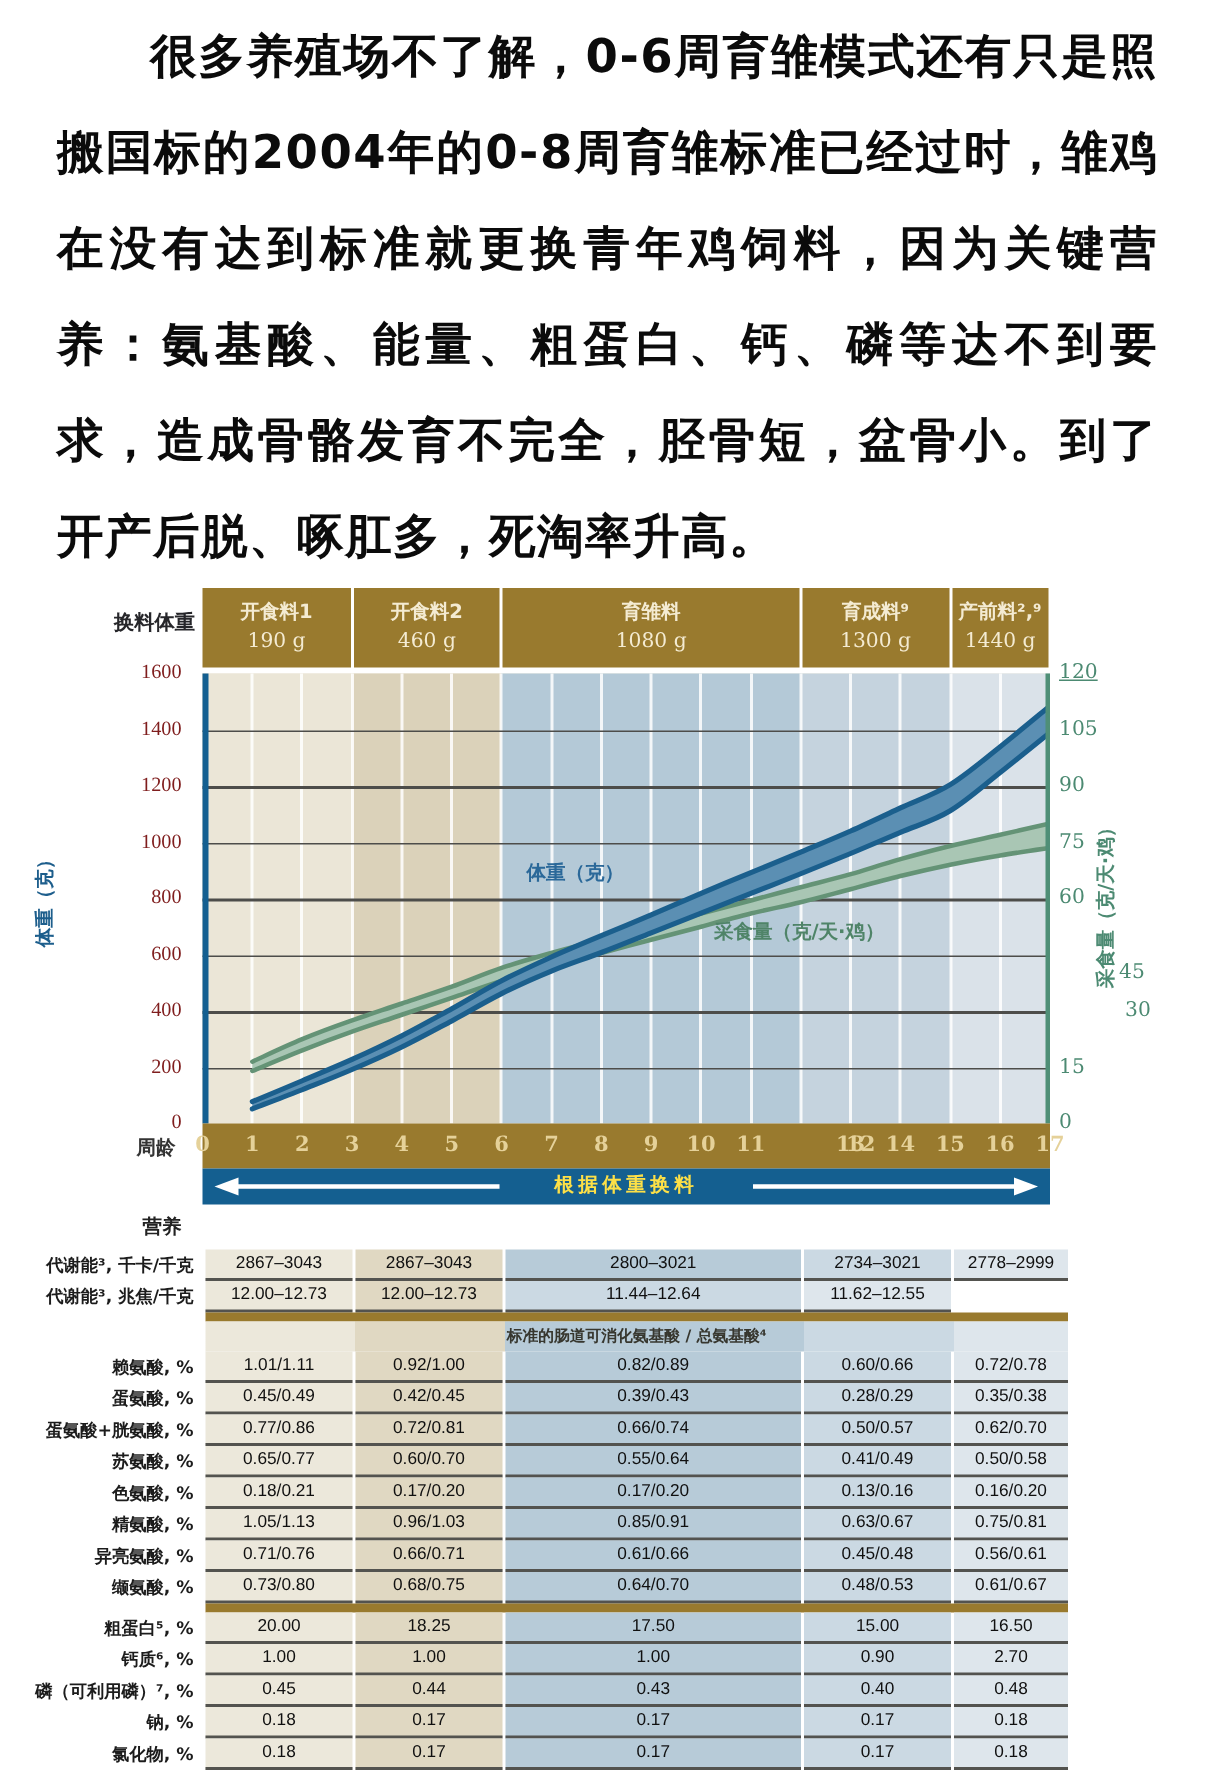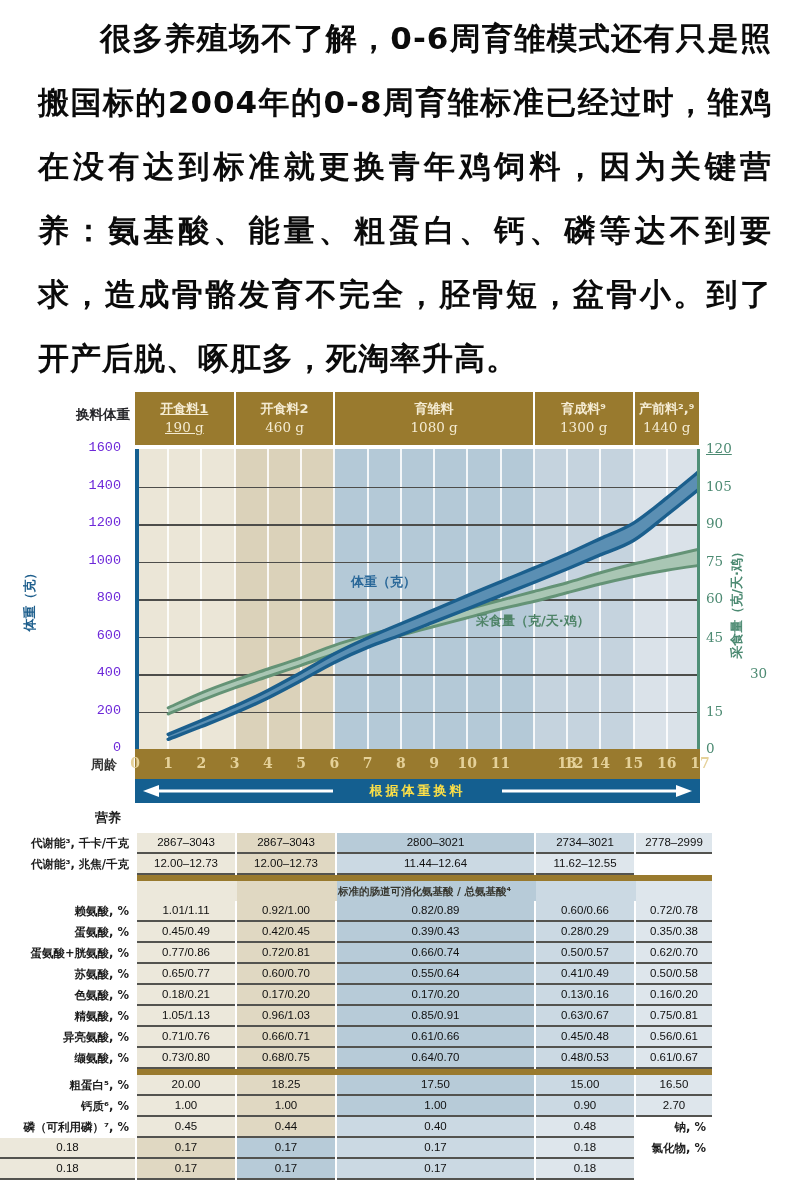--- a/index.html
+++ b/index.html
@@ -33,21 +33,21 @@
   .axis-right-line{position:absolute;right:0;top:0;width:3.5px;height:300px;background:#4f8f77;}
   .plot svg{position:absolute;left:0;top:0;}
 
   .series-label{position:absolute;font-size:13px;font-weight:700;white-space:nowrap;}
   .series-label.weight{left:216px;top:124px;color:#2a6899;}
   .series-label.intake{left:341px;top:163px;color:#4f8468;}
 
   .tickcol{position:absolute;top:57px;height:300px;}
   #leftTicks{left:0;width:127px;}
   #rightTicks{left:706px;width:60px;}
-  .ltick{position:absolute;right:6px;font-family:Liberation Mono, monospace;font-size:13.5px;color:#6d28d9;}
+  .ltick{position:absolute;right:6px;font-family:Liberation Serif, serif;font-size:13.5px;color:#7f1d1d;}
   .rtick{position:absolute;left:0;font-family:"DejaVu Serif",serif;font-size:13.5px;color:#4c8a72;}
 
   .yaxis-title{position:absolute;white-space:nowrap;font-size:13px;font-weight:700;}
   .yaxis-title.left{left:30px;top:207px;transform:translate(-50%,-50%) rotate(-90deg);color:#1d5e8c;}
   .yaxis-title.right{left:737px;top:210px;transform:translate(-50%,-50%) rotate(-90deg);color:#4c8a72;}
 
   .xaxis{position:absolute;left:135px;top:357px;width:565px;height:30px;background:#997a2e;}
   .xcap{position:absolute;left:-44px;top:7px;font-size:13px;font-weight:700;color:#333;}
   .xtick{position:absolute;top:6px;transform:translateX(-50%);
     font-family:"DejaVu Serif",serif;font-size:14px;font-weight:700;color:#e5d199;}
@@ -84,21 +84,21 @@
 
 <div class="page">
 
   <p class="intro">很多养殖场不了解，0-6周育雏模式还有只是照搬国标的2004年的0-8周育雏标准已经过时，雏鸡在没有达到标准就更换青年鸡饲料，因为关键营养：氨基酸、能量、粗蛋白、钙、磷等达不到要求，造成骨骼发育不完全，胫骨短，盆骨小。到了开产后脱、啄肛多，死淘率升高。</p>
 
   <div class="figure">
 
     <div class="corner-label">换料体重</div>
 
     <div class="phase-row" id="phaseRow">
-        <div class="phase" style="left: 0px; width: 98.7059px; text-decoration: underline;">
+        <div class="phase" style="left: 0px; width: 98.7059px;">
           <span class="p-name">开食料1</span>
           <span class="p-amt">190 g</span>
         </div>
         <div class="phase" style="left: 100.706px; width: 97.7059px;">
           <span class="p-name">开食料2</span>
           <span class="p-amt">460 g</span>
         </div>
         <div class="phase" style="left: 200.412px; width: 197.412px;">
           <span class="p-name">育雏料</span>
           <span class="p-amt">1080 g</span>
@@ -164,21 +164,21 @@
         <div class="ltick" style="top: 141px;">800</div>
         <div class="ltick" style="top: 103.5px;">1000</div>
         <div class="ltick" style="top: 66px;">1200</div>
         <div class="ltick" style="top: 28.5px;">1400</div>
         <div class="ltick" style="top: -9px;">1600</div>
       </div>
     <div class="tickcol" id="rightTicks">
         <div class="rtick" style="top: 291px;">0</div>
         <div class="rtick" style="top: 253.5px;">15</div>
         <div class="rtick" style="top: 216px; margin-left: 44px;">30</div>
-        <div class="rtick" style="top: 180px;">45</div>
+        <div class="rtick" style="top: 191px; margin-left: 40px;">45</div>
         <div class="rtick" style="top: 141px;">60</div>
         <div class="rtick" style="top: 103.5px;">75</div>
         <div class="rtick" style="top: 66px;">90</div>
         <div class="rtick" style="top: 28.5px;">105</div>
         <div class="rtick" style="top: -9px; text-decoration: underline;">120</div>
       </div>
 
     <div class="yaxis-title left">体重（克）</div>
     <div class="yaxis-title right">采食量（克/天·鸡）</div>
 
@@ -294,20 +294,21 @@
         <div class="cell c5">16.50</div>
         <div class="rlabel">钙质⁶, %</div>
         <div class="cell c1">1.00</div>
         <div class="cell c2">1.00</div>
         <div class="cell c3">1.00</div>
         <div class="cell c4">0.90</div>
         <div class="cell c5">2.70</div>
         <div class="rlabel">磷（可利用磷）⁷, %</div>
         <div class="cell c1">0.45</div>
         <div class="cell c2">0.44</div>
+        <div class="cell c3">0.43</div>
         <div class="cell c4">0.40</div>
         <div class="cell c5">0.48</div>
         <div class="rlabel">钠, %</div>
         <div class="cell c1">0.18</div>
         <div class="cell c2">0.17</div>
         <div class="cell c3">0.17</div>
         <div class="cell c4">0.17</div>
         <div class="cell c5">0.18</div>
         <div class="rlabel">氯化物, %</div>
         <div class="cell c1">0.18</div>

